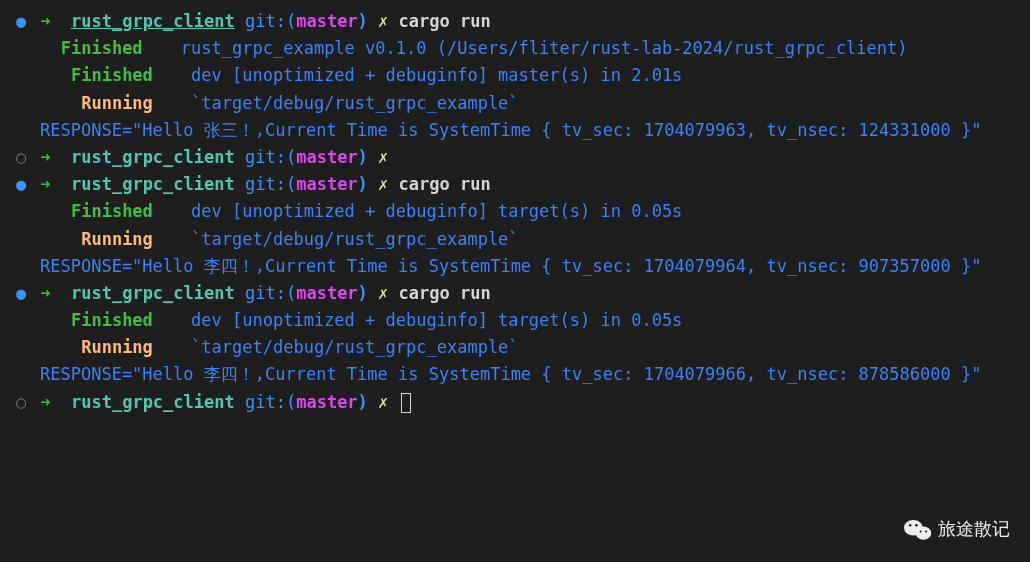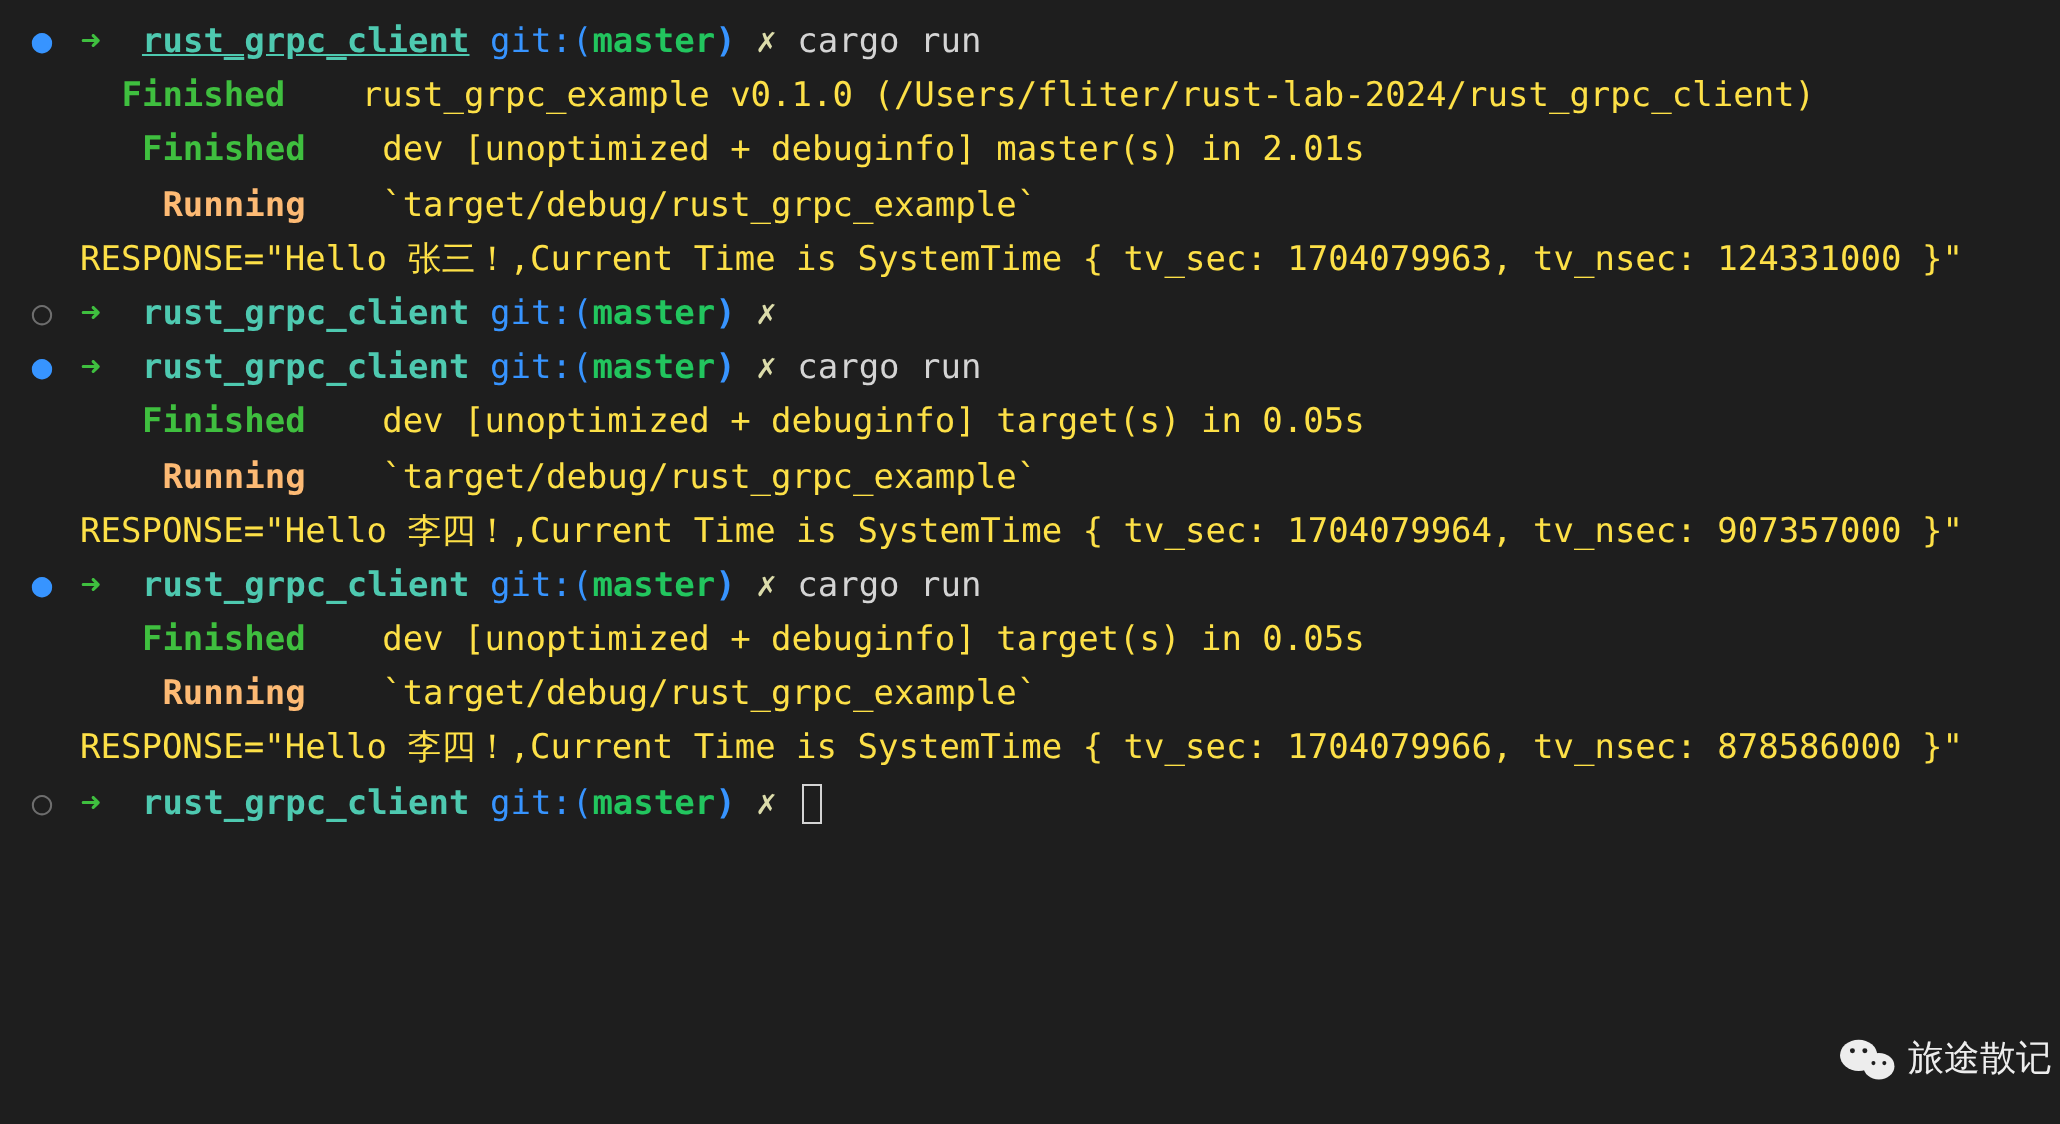--- a/index.html
+++ b/index.html
@@ -47,59 +47,60 @@
     }
     .git-label {
       color: #3794ff;
       font-weight: normal;
     }
     .paren {
       color: #3794ff;
       font-weight: bold;
     }
     .branch {
-      color: #22c55e;
+      color: #d946ef;
       font-weight: bold;
     }
     .x-mark {
       color: #dcdcaa;
       font-weight: bold;
     }
     .cmd {
       color: #d4d4d4;
+      font-weight: bold;
     }
     .kw-compiling {
       color: #3fbf3f;
       font-weight: bold;
     }
     .kw-finished {
       color: #3fbf3f;
       font-weight: bold;
       text-align: center;
     }
     .kw-running {
       color: #fdba74;
       font-weight: bold;
     }
     .plain {
-      color: #fde047;
+      color: #3b82f6;
       padding-left: 28px;
     }
     .cursor {
       display: inline-block;
       width: 10px;
       height: 20px;
       border: 1px solid #d4d4d4;
       vertical-align: middle;
       margin-left: 2px;
     }
     .watermark {
       position: absolute;
       bottom: 18px;
-      right: 4px;
+      right: 20px;
       display: flex;
       align-items: center;
       gap: 6px;
       color: #fff;
       opacity: 0.92;
       font-family: -apple-system, sans-serif;
       font-size: 18px;
       margin-top: 30px;
     }
     .wechat-icon {

